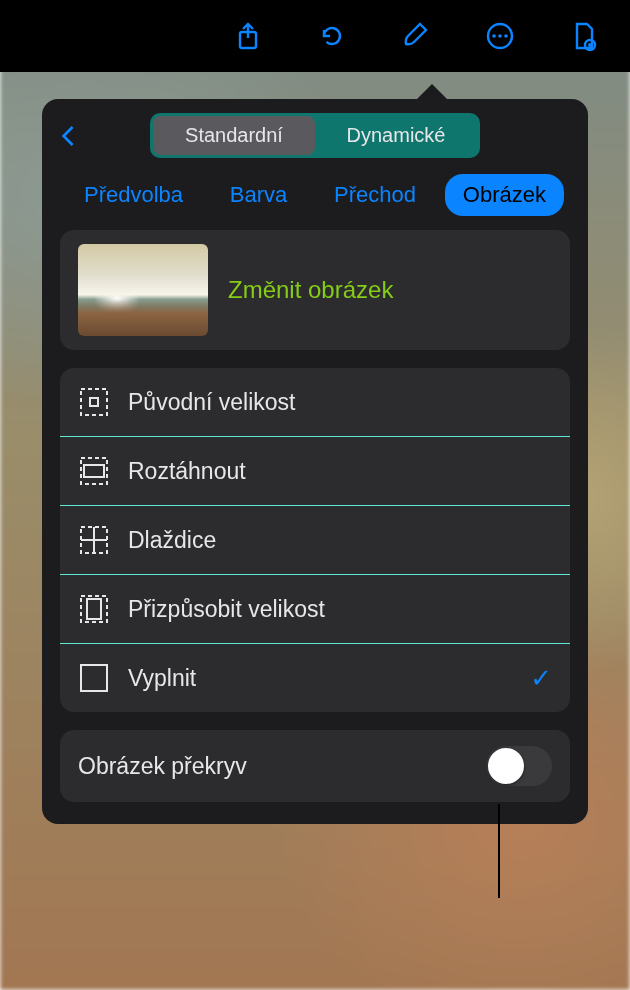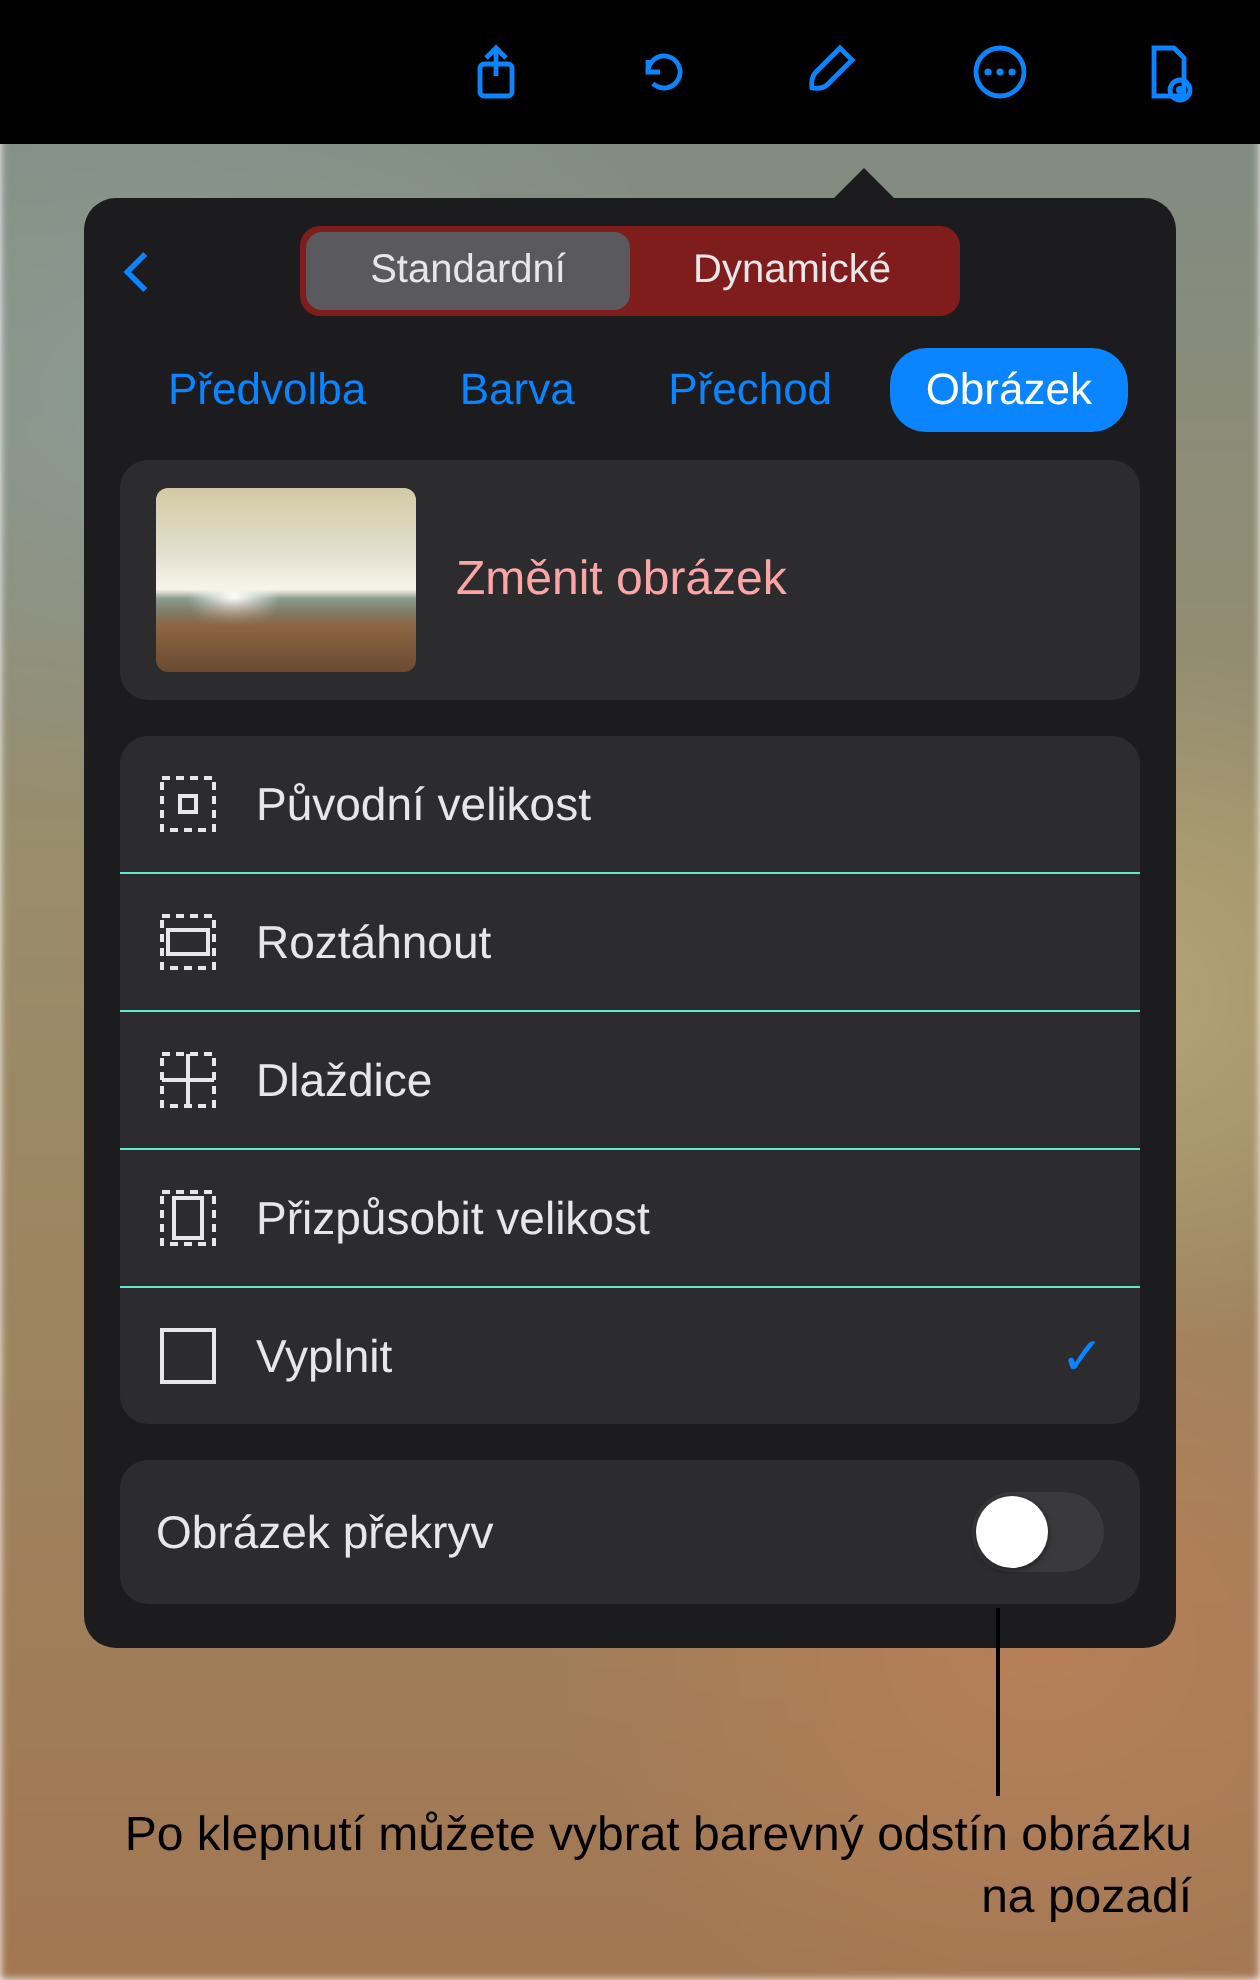--- a/index.html
+++ b/index.html
@@ -46,52 +46,52 @@
     border-radius: 16px;
     padding: 14px 18px 22px 18px;
     color: #e7e7e9;
   }
 
   .hdr { display:flex; align-items:center; margin-bottom: 14px; }
   .back { width: 34px; display:flex; align-items:center; }
   .back svg { stroke:#0a84ff; fill:none; stroke-width:3; }
 
   .segmented {
-    flex: 1; display:flex; background:#7f1d1d; border-radius: 10px; padding:3px;
+    flex: 1; display:flex; background:#0f766e; border-radius: 10px; padding:3px;
     max-width: 330px; margin: 0 auto;
   }
   .segmented .seg {
     flex:1; text-align:center; padding: 8px 0; border-radius:8px;
     font-size: 20px; color:#e7e7e9;
   }
   .segmented .seg.sel { background:#5a5a5e; }
   .hdr .spacer { width:34px; }
 
   .tabs { display:flex; gap: 0; margin: 16px 0 14px 0; justify-content: space-between; padding: 0 6px;}
   .tabs .tab {
     font-size: 22px; color:#0a84ff; padding: 8px 18px; border-radius: 18px;
   }
-  .tabs .tab.sel { background:#0a84ff; color:#ffffff; }
+  .tabs .tab.sel { background:#0a84ff; color:#000000; }
 
   .card {
     background:#2c2c2e; border-radius: 14px;
   }
   .change-img {
     display:flex; align-items:center; gap: 20px; padding: 14px 18px;
   }
   .thumb {
     width: 130px; height: 92px; border-radius: 6px; overflow:hidden;
     background:
       linear-gradient(180deg, #d2c9a4 0%, #e3dfcf 35%, #f7f4ea 55%, rgba(247,244,234,0) 60%),
       linear-gradient(0deg, #6b4a31 0%, #8c6543 25%, rgba(140,101,67,0) 40%),
       radial-gradient(circle at 30% 58%, #ffffff 0%, rgba(255,255,255,0) 22%),
       linear-gradient(180deg, #a7b29c 48%, #6f8f84 70%);
     position: relative;
   }
-  .change-link { color:#fca5a5; font-size: 24px; }
+  .change-link { color:#84cc16; font-size: 24px; }
 
   .scale-list { margin-top: 18px; text-align: center; }
   .row {
     display:flex; align-items:center; gap: 18px;
     padding: 18px 18px;
     font-size: 23px;
   }
   .row + .row { border-top: 1px solid #5eead4; }
   .row .chk { margin-left:auto; color:#0a84ff; font-size: 26px; visibility:hidden; }
   .row.sel .chk { visibility:visible; }
@@ -253,15 +253,14 @@
         <span style="font-size:23px;">Obrázek překryv</span>
         <div class="switch">
           <div class="knob"></div>
         </div>
       </div>
 
     </div>
   </div>
 
   <div class="callout-line"></div>
-  <div class="callout">Po klepnutí můžete vybrat barevný odstín obrázku na pozadí</div>
 
 </div>
 
 </body></html>

